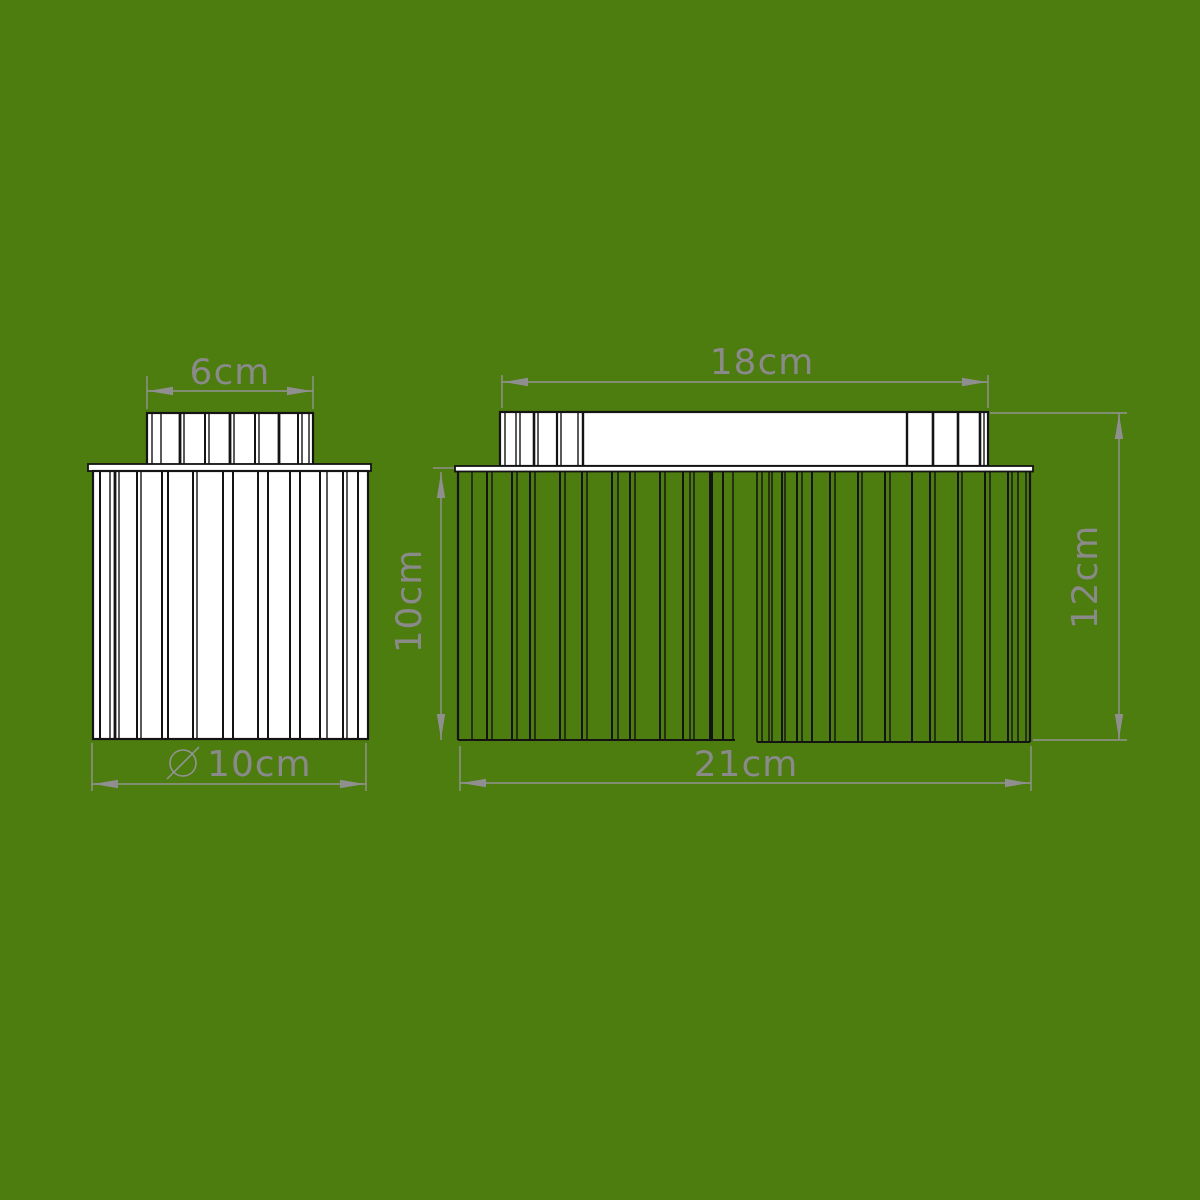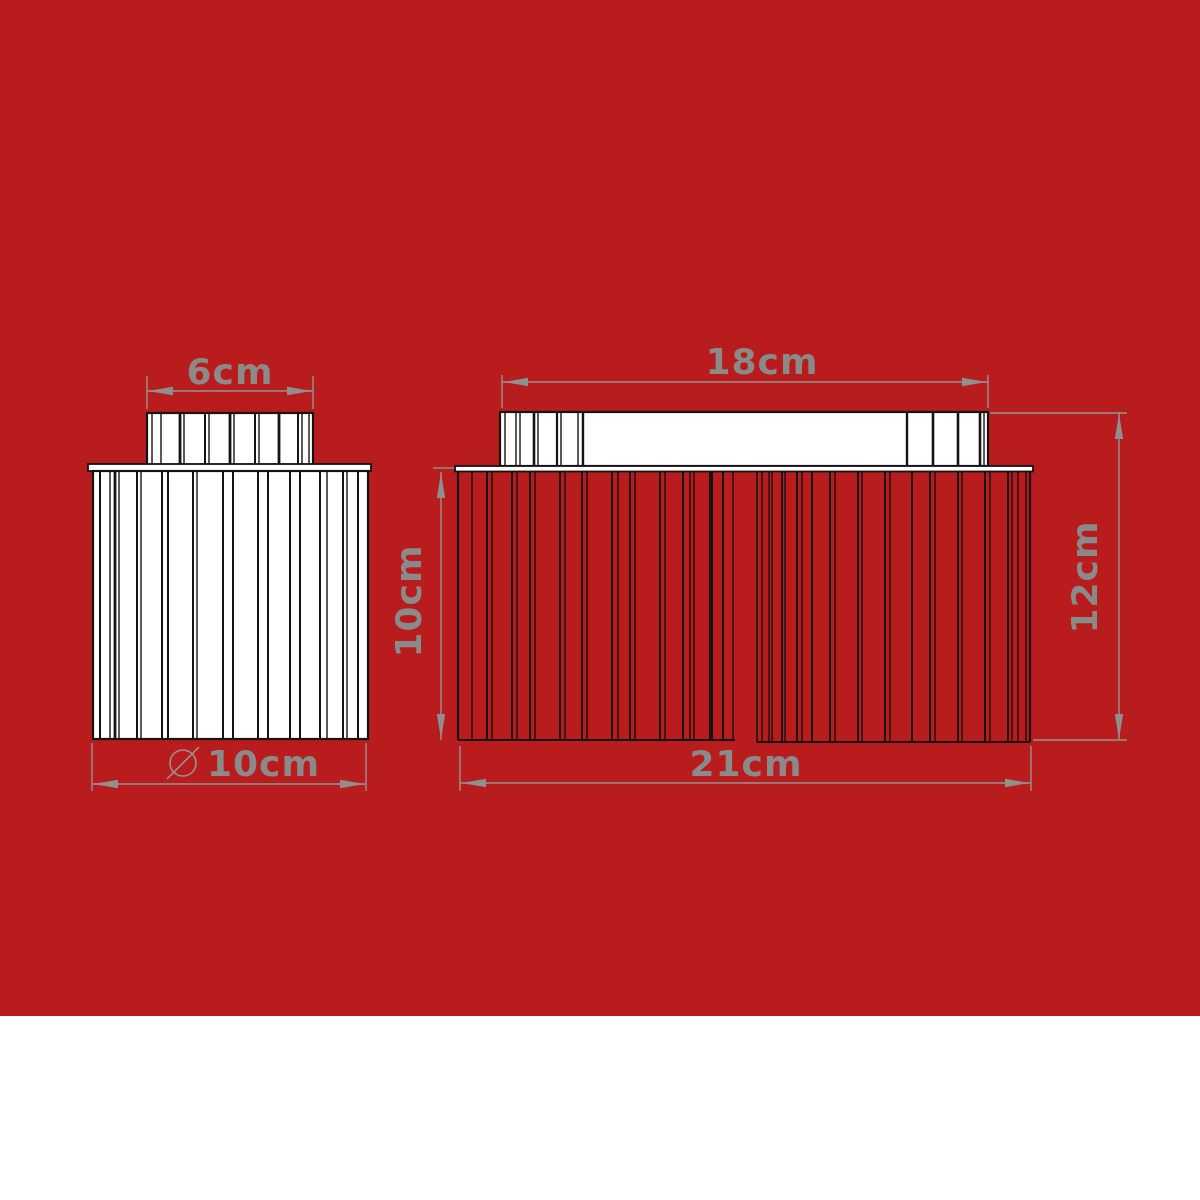--- a/index.html
+++ b/index.html
@@ -3,24 +3,23 @@
 <meta charset="utf-8">
 <style>
   html, body {
     margin: 0;
     padding: 0;
     background: #ffffff;
   }
   .canvas {
     position: relative;
     width: 1200px;
-    height: 1016px;
-    background: #b91c1c;
+    height: 1200px;
+    background: #4d7c0f;
     font-family: "DejaVu Sans", sans-serif;
-    font-weight: bold;
   }
   svg { display: block; }
   .draw-line   { stroke: #141414; fill: none; }
   .draw-fill   { stroke: #141414; fill: #ffffff; }
   .dim-line    { stroke: #949494; stroke-width: 1.4; fill: none; }
   .dim-symbol  { stroke: #949494; stroke-width: 1.6; fill: none; }
   .dim-arrow   { fill: #8f8f8f; stroke: none; }
   .dim-text {
     font-family: "DejaVu Sans", sans-serif;
     font-size: 36px;

